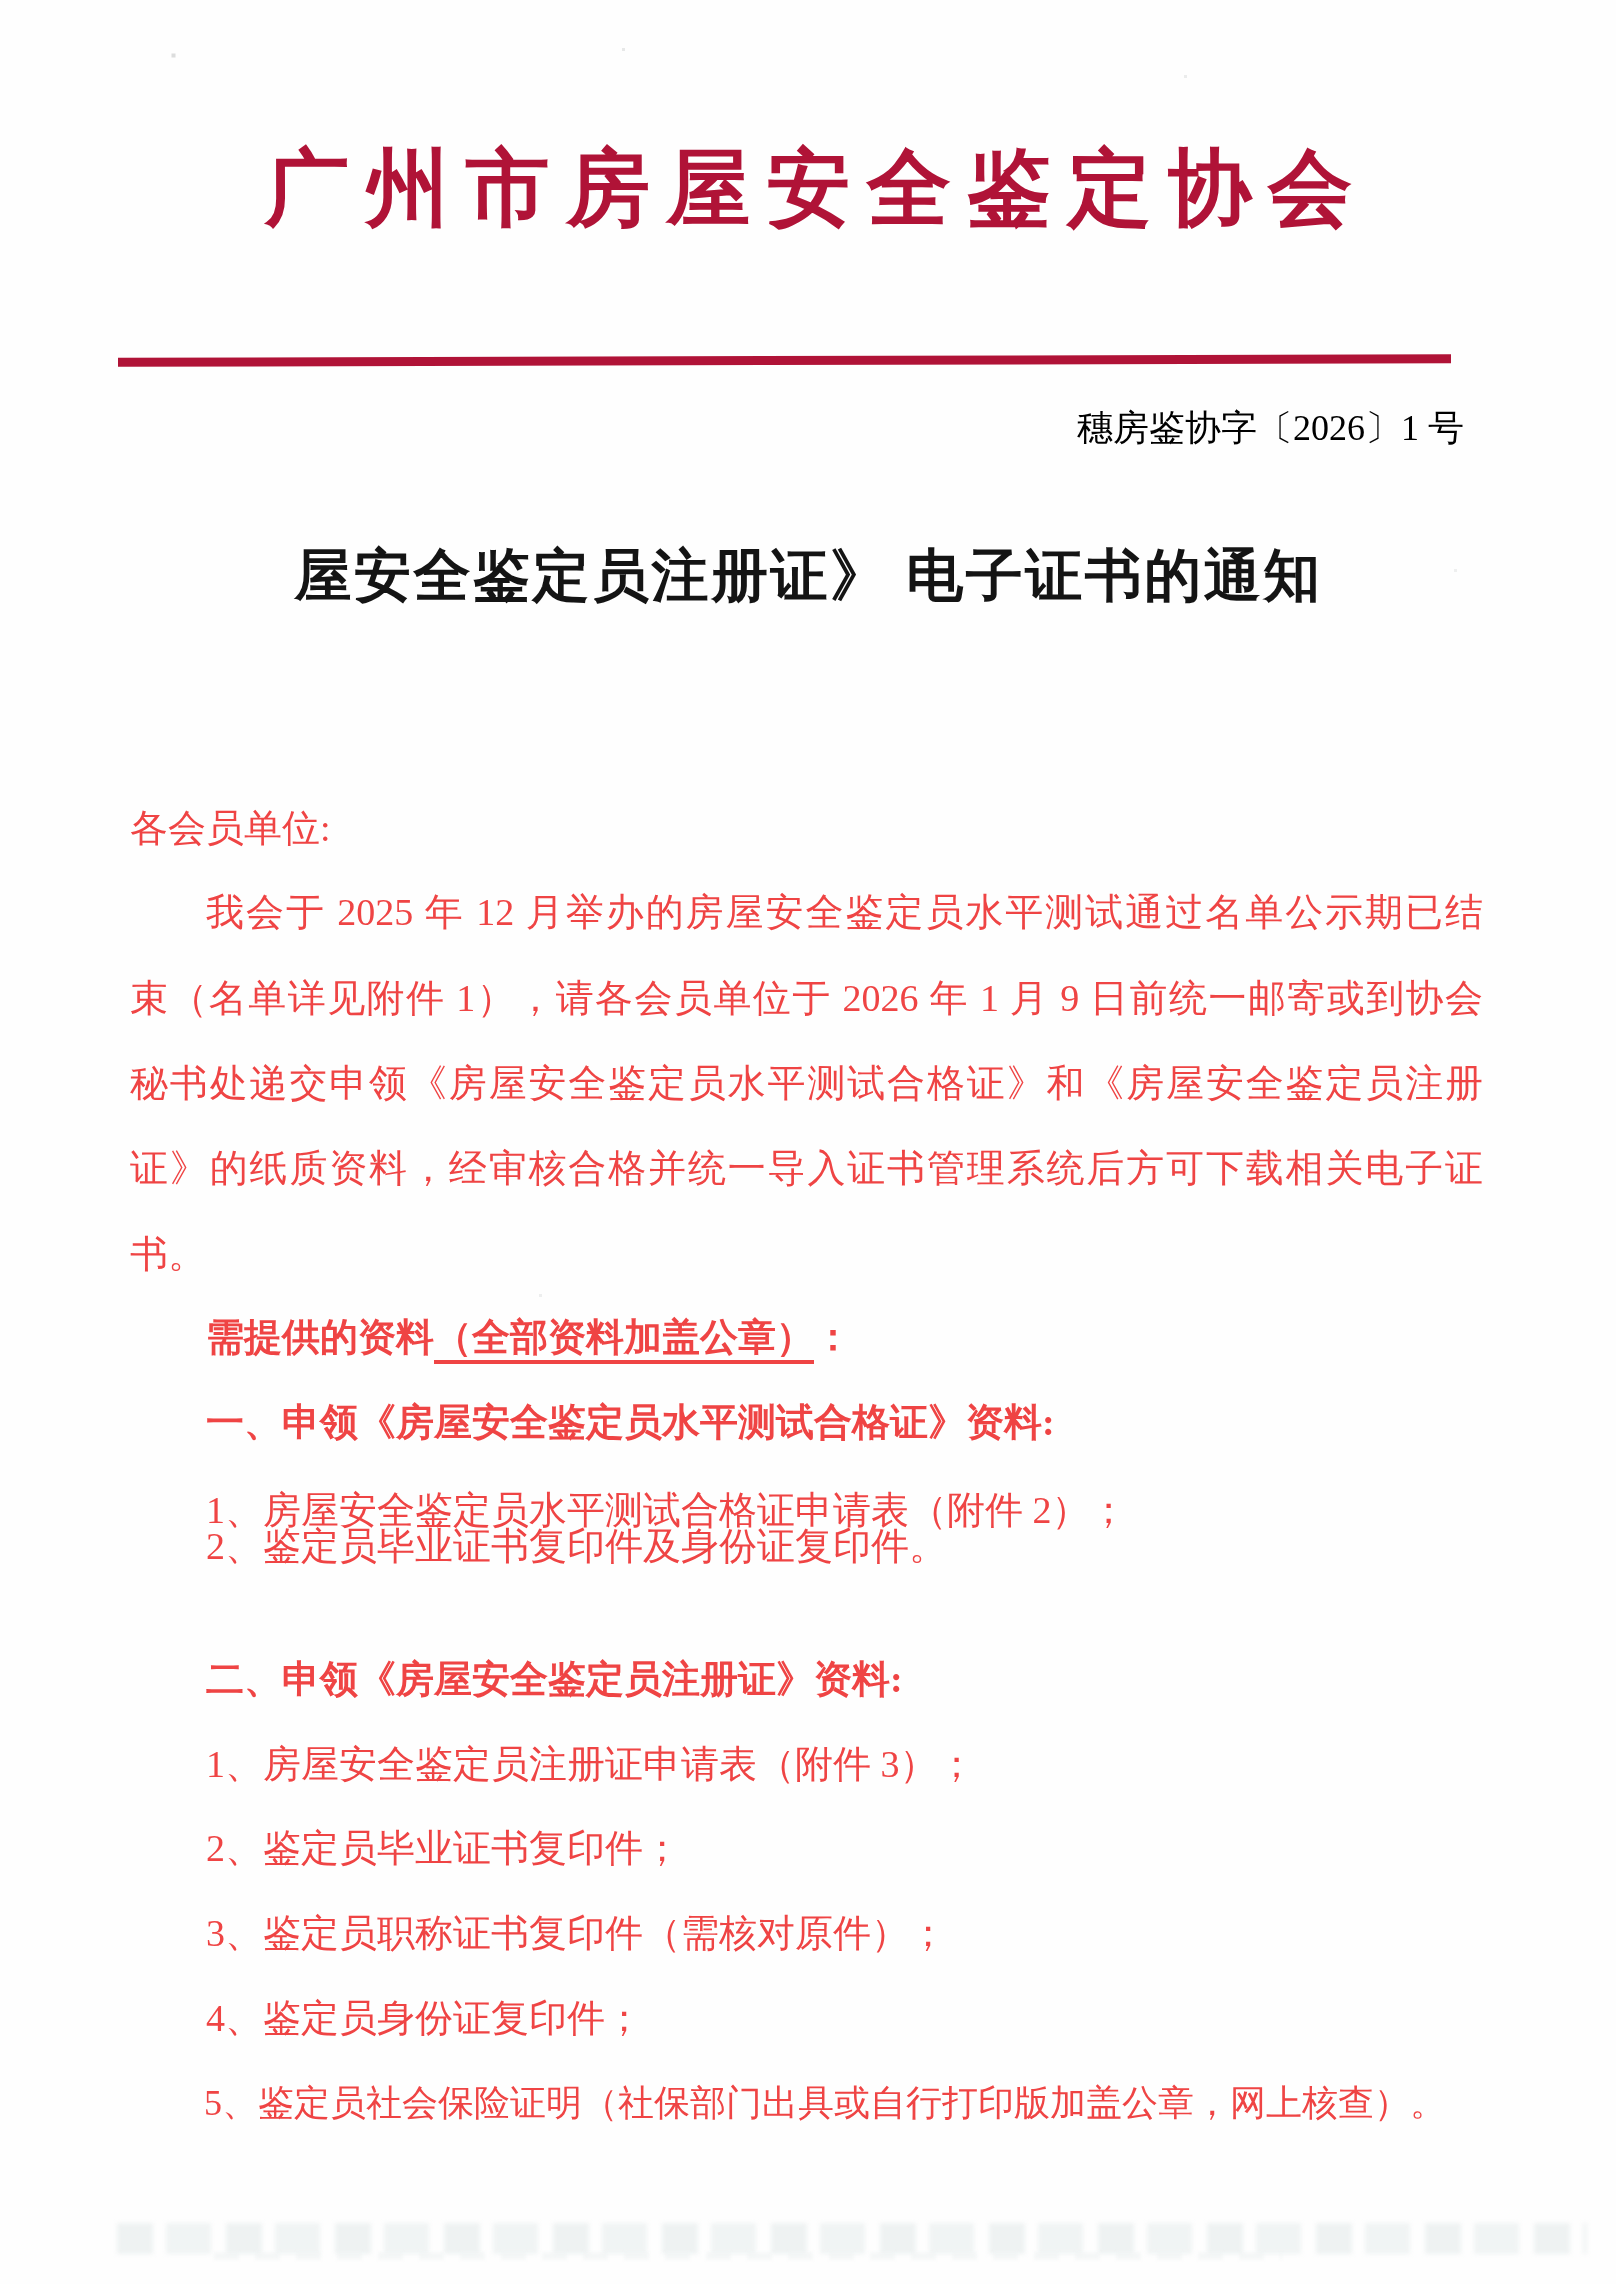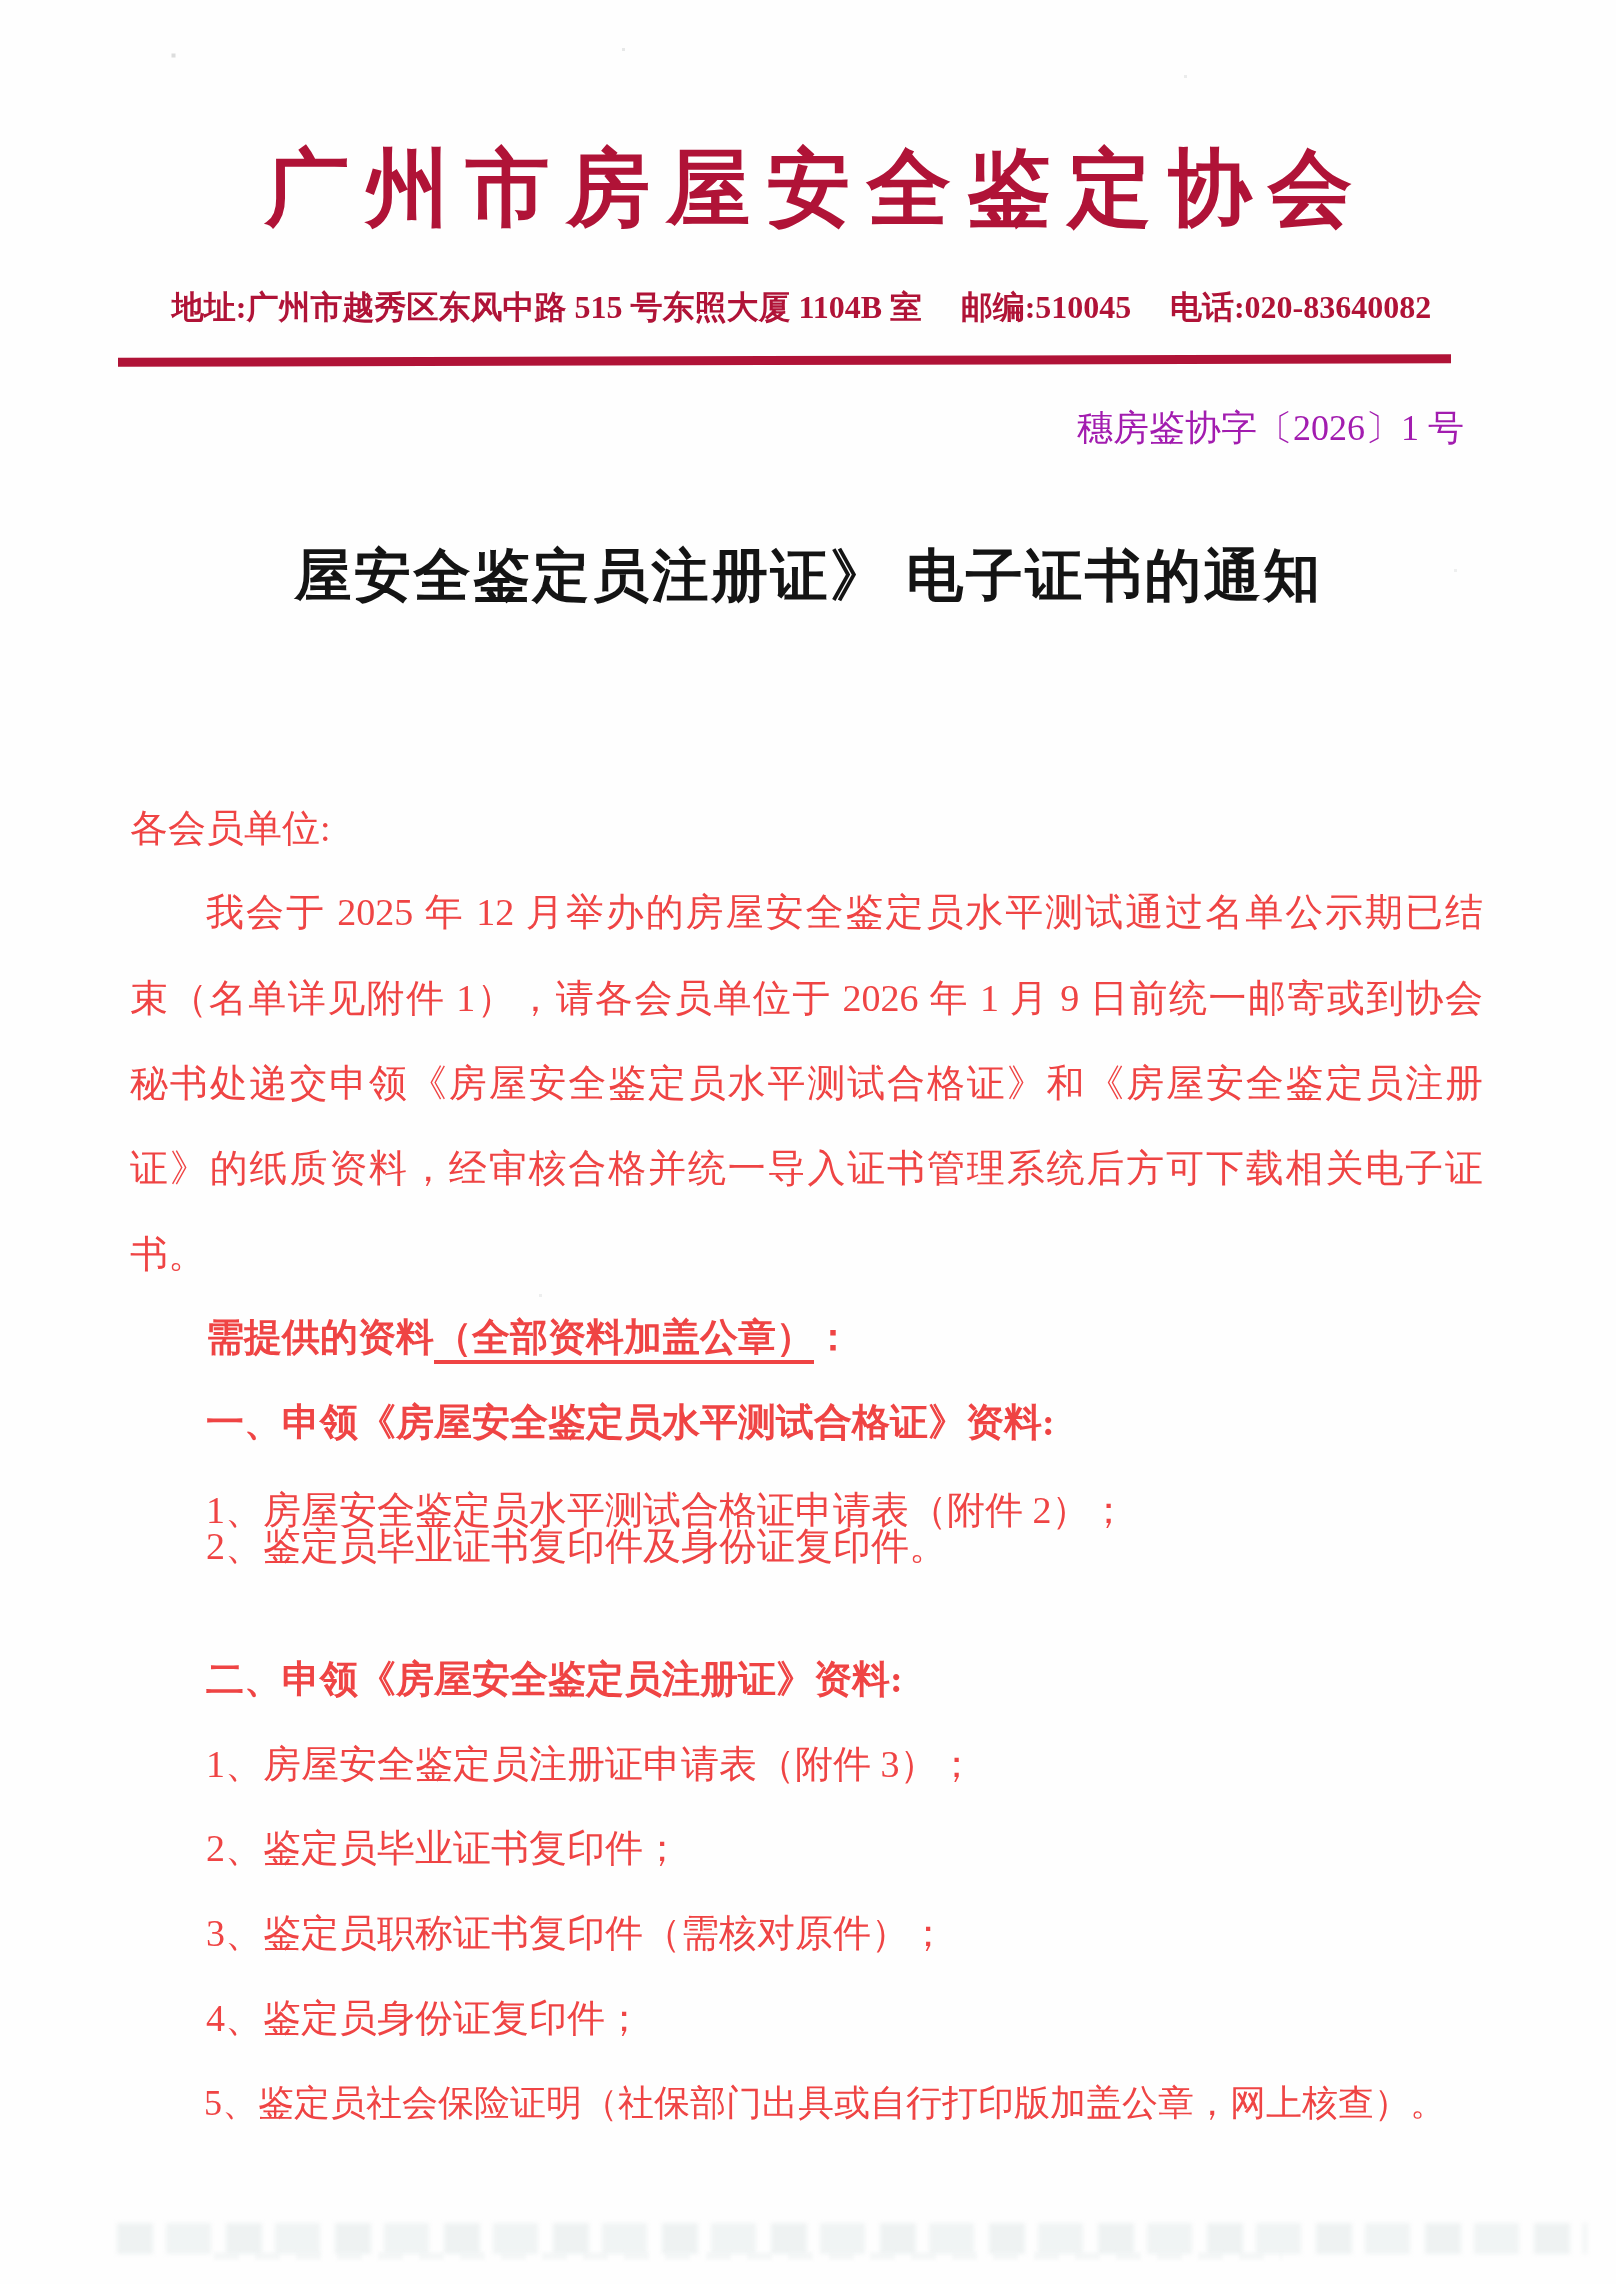--- a/index.html
+++ b/index.html
@@ -44,21 +44,21 @@
     position:absolute;
     top:356px; left:118px;
     width:1333px; height:8.6px;
     background:#b01337;
     transform:rotate(-0.15deg);
   }
   .doc-number{
     position:absolute;
     top:405px; right:181px;
     font-size:36px;
-    color:#a21caf;
+    color:#000000;
     line-height:46px;
     white-space:nowrap;
   }
   
   .doc-title{
     position:absolute;
     top:531px; left:137px; width:1343px;
     text-align:center;
     font-size:57px;
     font-weight:700;
@@ -120,25 +120,20 @@
       1455px 570px 0 1px rgba(150,155,155,.15);
   }
 </style>
 </head>
 <body>
 
 <div class="page">
 
   <div class="org-title">广州市房屋安全鉴定协会</div>
 
-  <div class="contact-line">
-    <span class="seg">地址:广州市越秀区东风中路 515 号东照大厦 1104B 室</span>
-    <span class="seg">邮编:510045</span>
-    <span class="seg">电话:020-83640082</span>
-  </div>
 
   <div class="red-rule"></div>
 
   <div class="doc-number">穗房鉴协字〔2026〕1 号</div>
 
   <div class="doc-title">
     <div class="t-line">屋安全鉴定员注册证》 电子证书的通知</div>
   </div>
 
   <div class="bodyline" style="top:786px;">各会员单位:</div>

